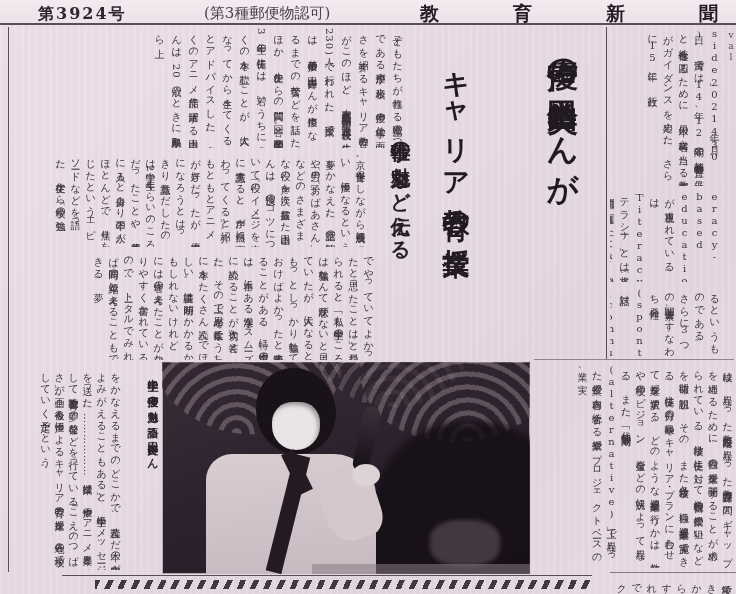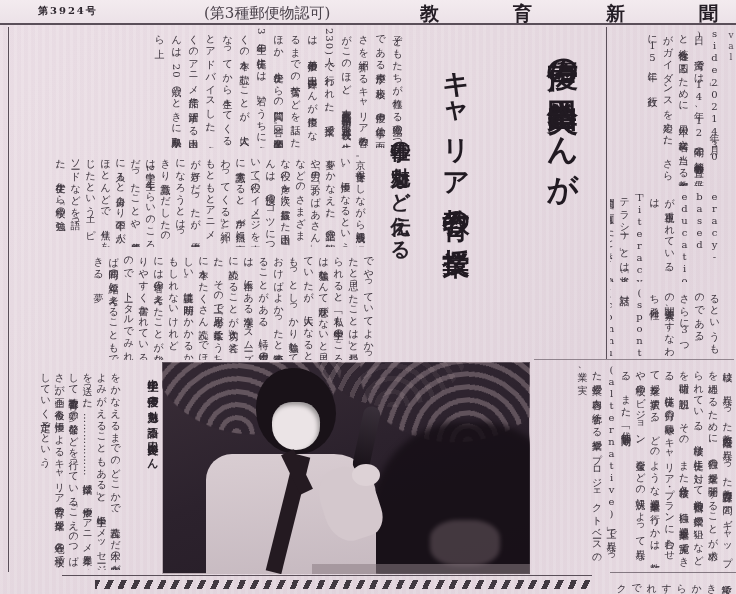--- a/index.html
+++ b/index.html
@@ -16,21 +16,21 @@
     writing-mode:vertical-rl;
     text-orientation:mixed;
     overflow:hidden;
     letter-spacing:1px;
     color:#3b333c;
   }
   .upright{text-orientation:upright;}
   .rule{background:#5a4f59;}
   
   .header-strip{left:0;top:0;width:736px;height:23px;background:linear-gradient(#f3ebef,#ece2e8);}
-  .issue{left:38px;top:4px;font-size:10px;font-weight:bold;color:#2e272f;letter-spacing:2px;}
+  .issue{left:38px;top:4px;font-size:16px;font-weight:bold;color:#2e272f;letter-spacing:2px;}
   .permit{left:204px;top:4px;font-size:15px;color:#4b434c;}
   .masthead{left:420px;top:1px;width:316px;font-size:19px;font-weight:bold;color:#241d25;letter-spacing:74px;white-space:nowrap;overflow:hidden;height:22px;}
   
   .hl1{left:524px;top:36px;width:78px;height:296px;font-size:31px;font-weight:bold;color:#211a22;line-height:78px;letter-spacing:1px;}
   .hl2{left:424px;top:52px;width:64px;height:282px;font-size:27px;font-weight:bold;color:#211a22;line-height:64px;letter-spacing:3px;}
   .subhead{left:382px;top:126px;width:38px;height:212px;font-size:20px;font-weight:bold;color:#261f27;line-height:38px;}
   
   .band1{left:10px;top:28px;width:396px;height:120px;font-size:10px;line-height:17px;}
   .band2{left:10px;top:152px;width:358px;height:95px;font-size:10px;line-height:15px;letter-spacing:0.5px;}
   .band3{left:10px;top:250px;width:366px;height:110px;font-size:10px;line-height:15px;letter-spacing:0.5px;}

